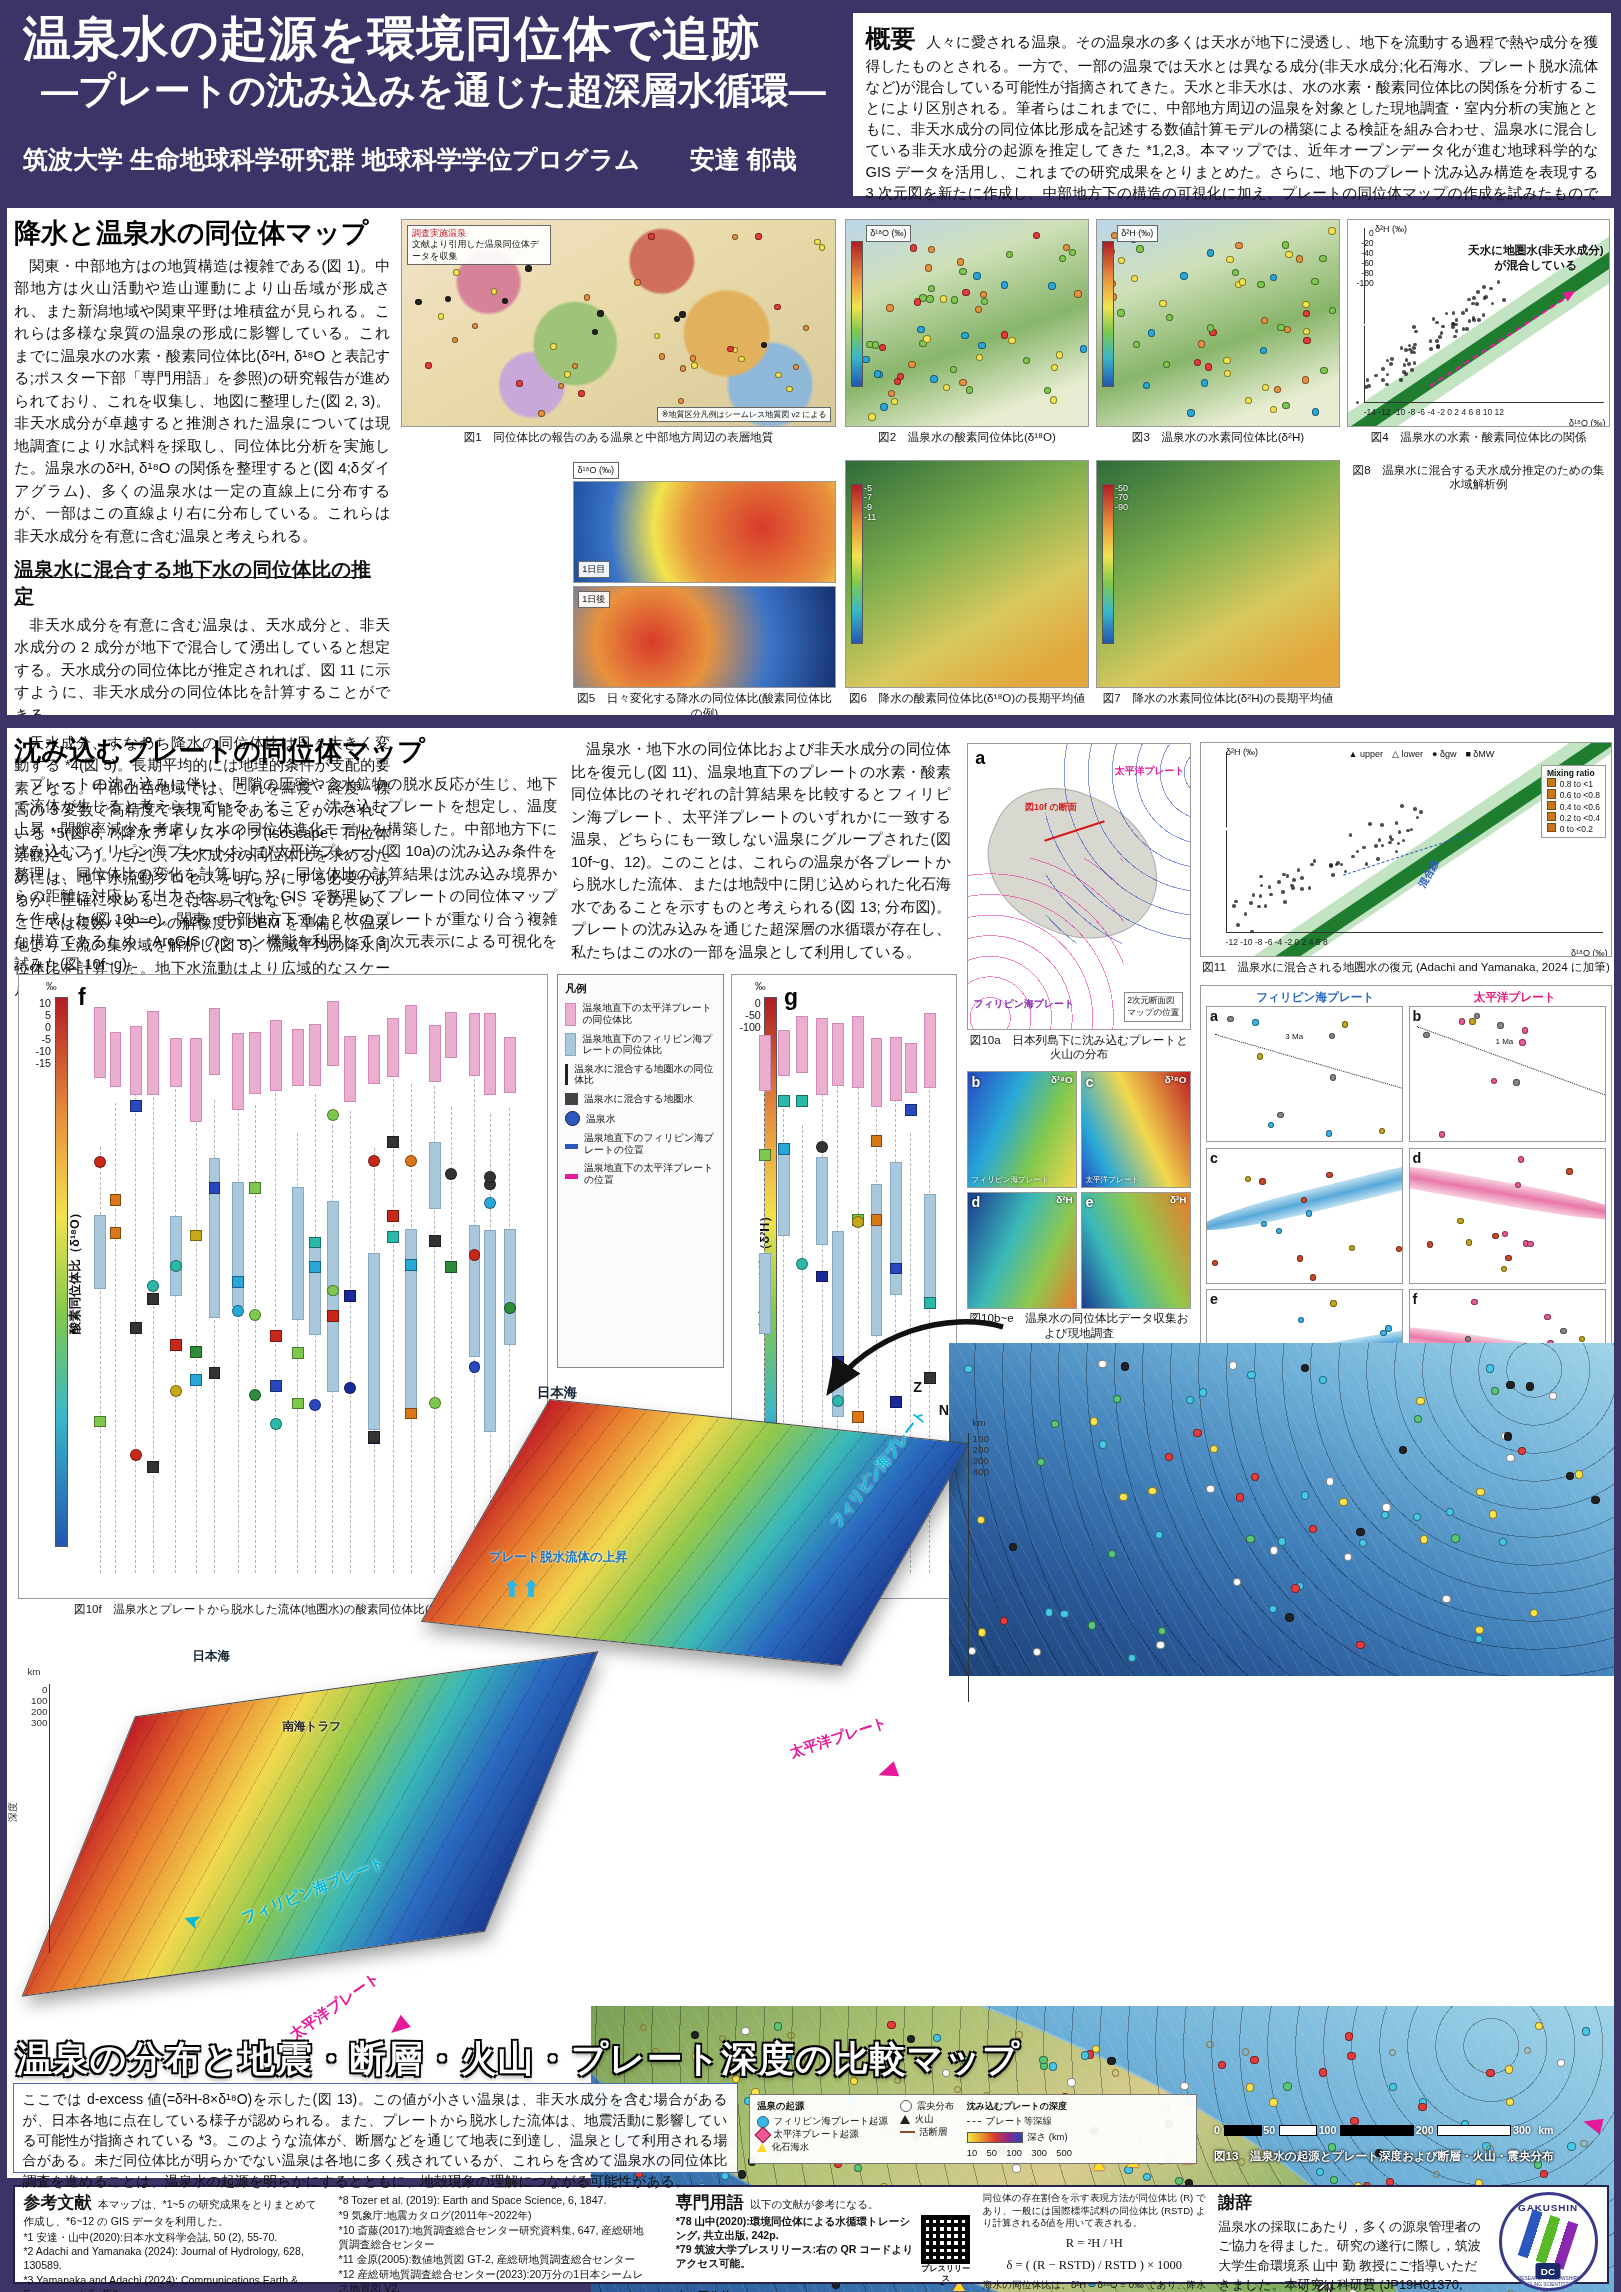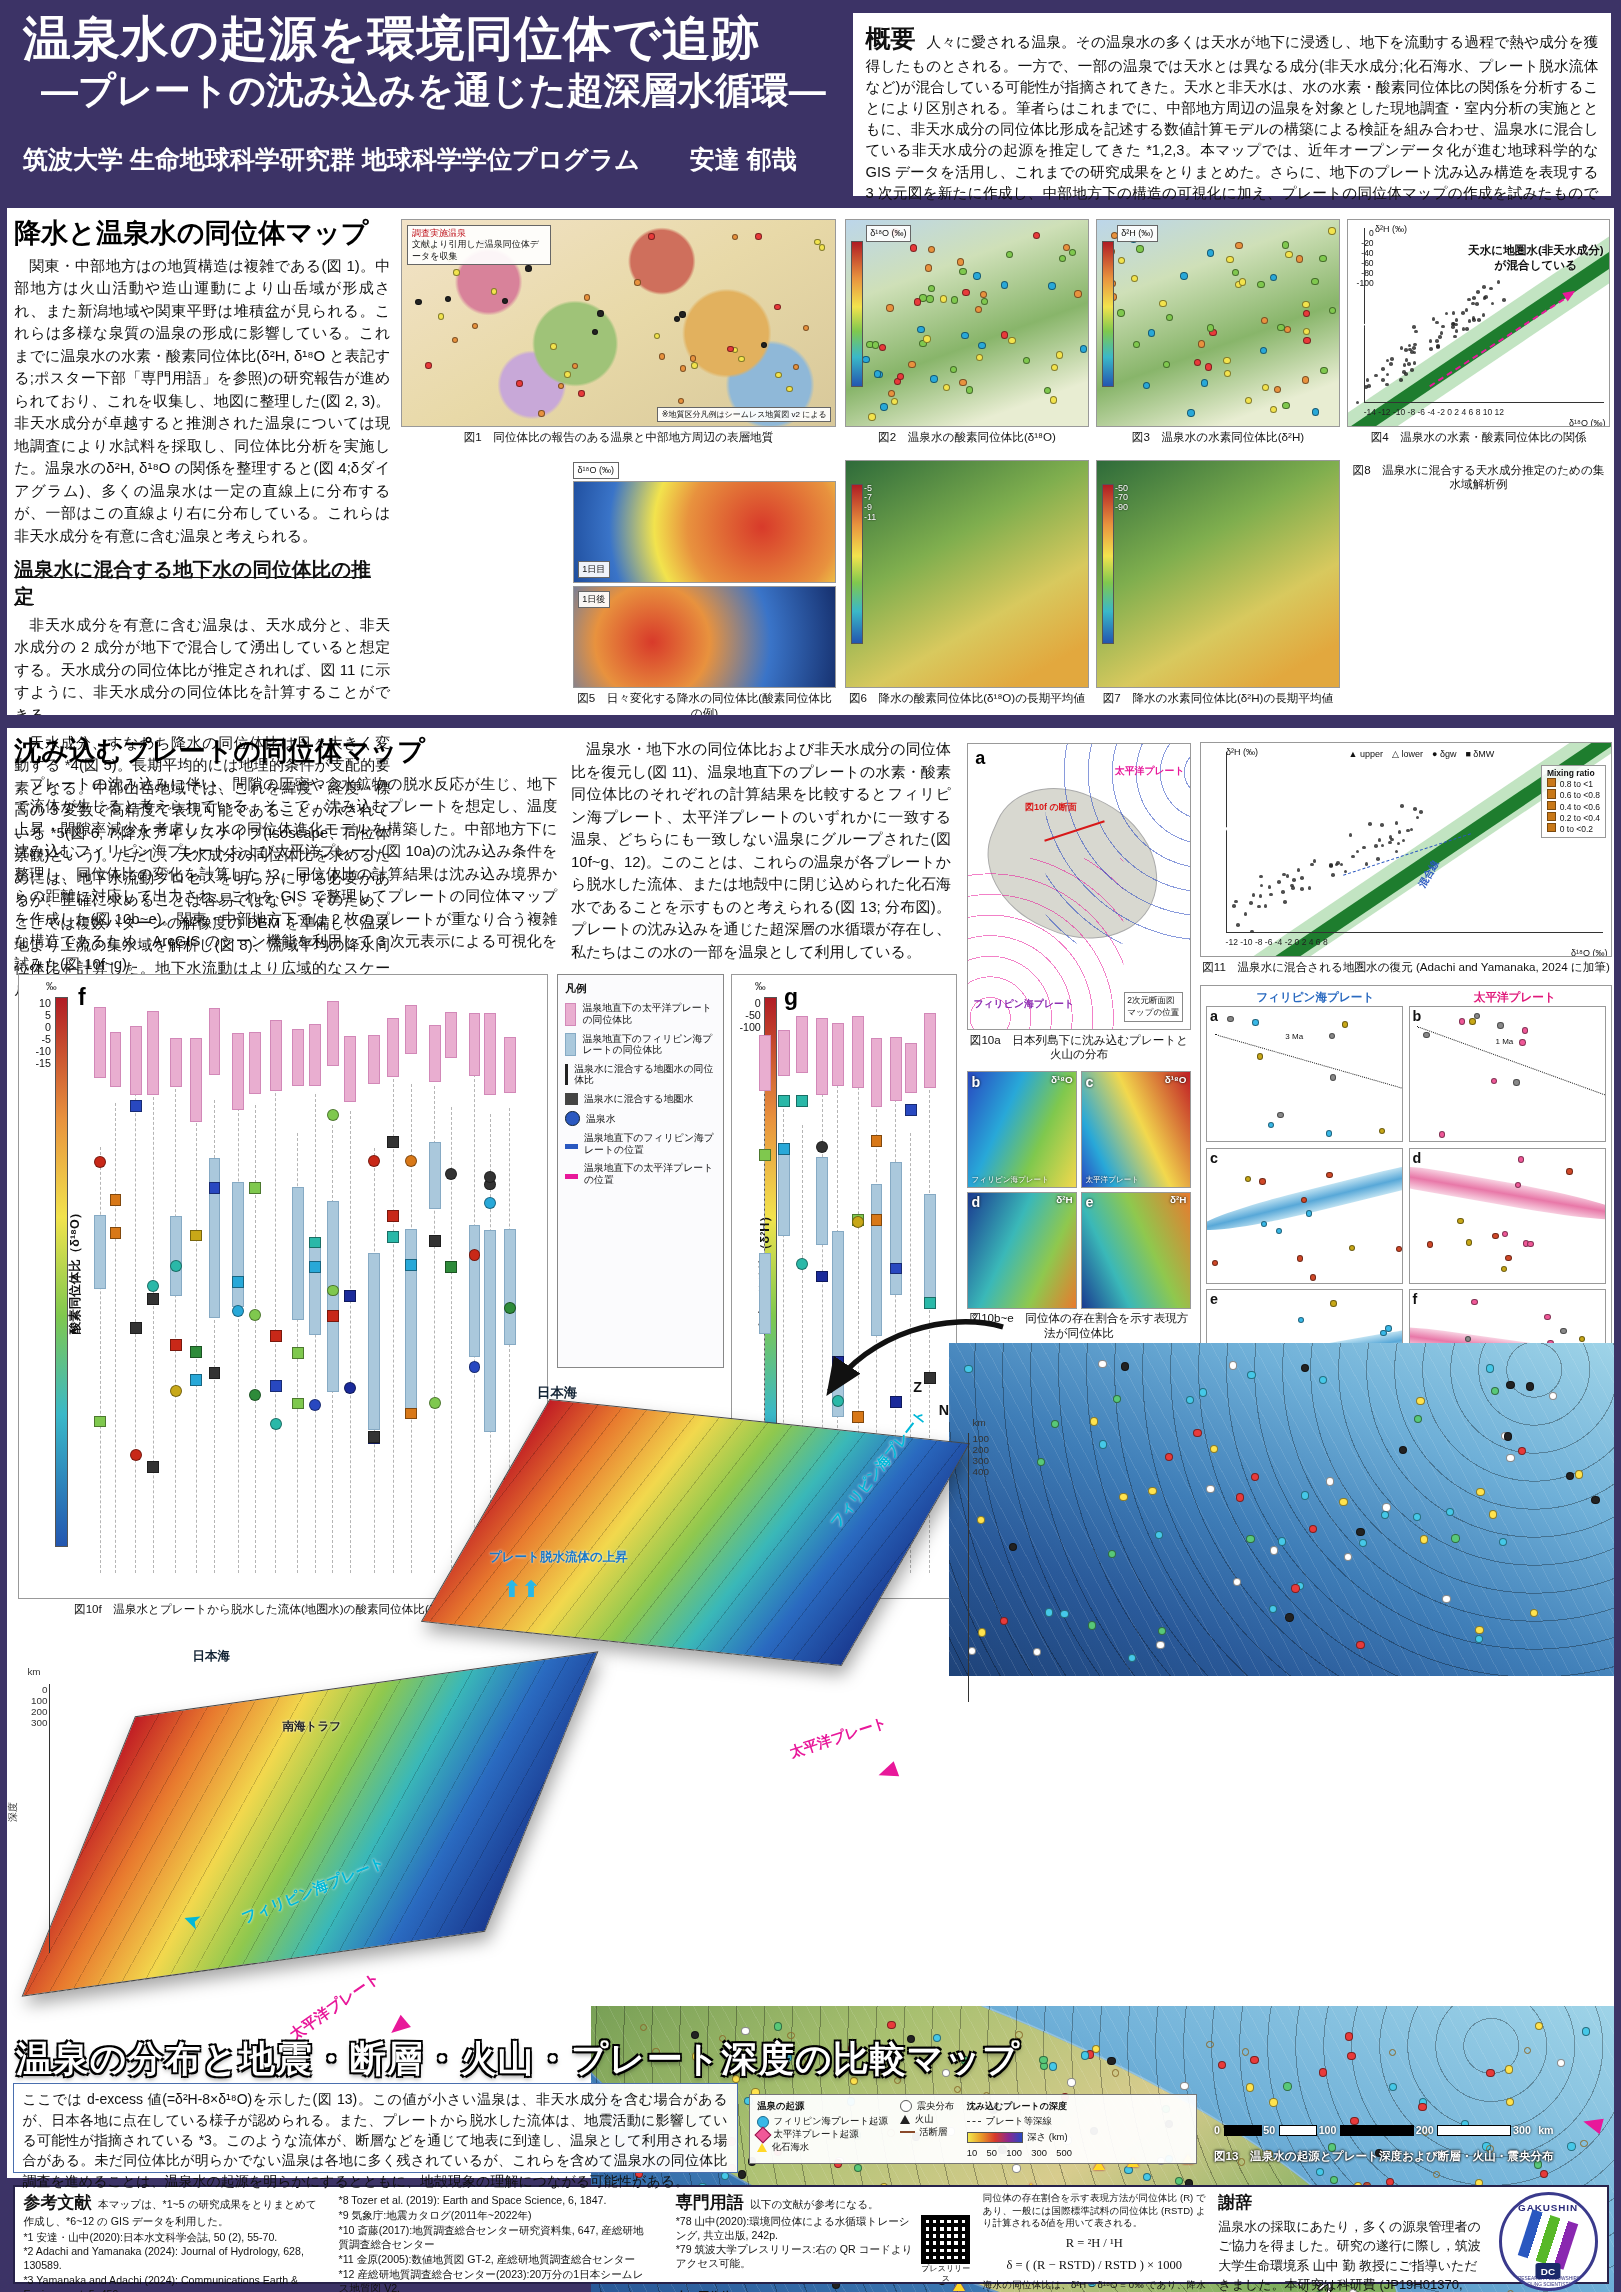--- a/index.html
+++ b/index.html
@@ -768,21 +768,21 @@
       </div>
       <div class="panel" style="height:115px;background:linear-gradient(115deg,#1a3a90,#3ab8b8 40%,#8fc84e 70%,#e87a2e);">
         <b class="abs" style="left:3.6px;top:1.8px;color:#fff;text-shadow:0 0 2.7px #000;">d</b>
         <span class="abs" style="right:3.6px;top:1.8px;font-size:9.9px;font-weight:700;color:#fff;text-shadow:0 0 2.7px #000;">δ²H</span>
       </div>
       <div class="panel" style="height:115px;background:linear-gradient(245deg,#e87a2e,#8fc84e 40%,#3ab8b8 70%,#1a3a90);">
         <b class="abs" style="left:3.6px;top:1.8px;color:#fff;text-shadow:0 0 2.7px #000;">e</b>
         <span class="abs" style="right:3.6px;top:1.8px;font-size:9.9px;font-weight:700;color:#fff;text-shadow:0 0 2.7px #000;">δ²H</span>
       </div>
     </div>
-    <div class="cap">図10b~e　同位体の存在割合を示す表現方法が同位体比</div>
+    <div class="cap">図10b~e　温泉水の同位体比データ収集および現地調査</div>
   </div>
 
   <div class="abs" style="left:1200px;top:742px;width:412px;">
     <div class="panel plot" style="height:213px;">
       <div class="band-lite" style="top:34%;height:32px;"></div>
       <div class="band-dark" style="top:40%;"></div>
       <div class="band-label" style="left:9px;top:36%;">天水直線</div>
       <div class="clusterfield abs" style="inset:0;">
           <i style="left: 31.2991%; top: 56.3837%;"></i>
           <i style="left: 37.7298%; top: 50.1597%;"></i>
@@ -1458,21 +1458,21 @@
           <li>*9 気象庁:地震カタログ(2011年~2022年)</li>
           <li>*10 斎藤(2017):地質調査総合センター研究資料集, 647, 産総研地質調査総合センター</li>
           <li>*11 金原(2005):数値地質図 GT-2, 産総研地質調査総合センター</li>
           <li>*12 産総研地質調査総合センター(2023):20万分の1日本シームレス地質図 V2.</li>
         </ul>
 
     </div>
     <div style="width:296px;margin-left:16px;">
       <h4>専門用語</h4>
       <span class="fh-intro">以下の文献が参考になる。</span>
-      <div style="display:flex;gap:7.2px;align-items:flex-start;">
+      <div style="display:flex;gap:7.2px;align-items:flex-start;font-weight:bold;">
         <div>
           <div>*78 山中(2020):環境同位体による水循環トレーシング, 共立出版, 242p.</div>
           <div>*79 筑波大学プレスリリース:右の QR コードよりアクセス可能。</div>
         </div>
         <div>
           <div class="qr"></div>
           <div class="qr-lab">プレスリリース</div>
         </div>
       </div>
       <div class="f-sub">水の同位体について *78</div>

